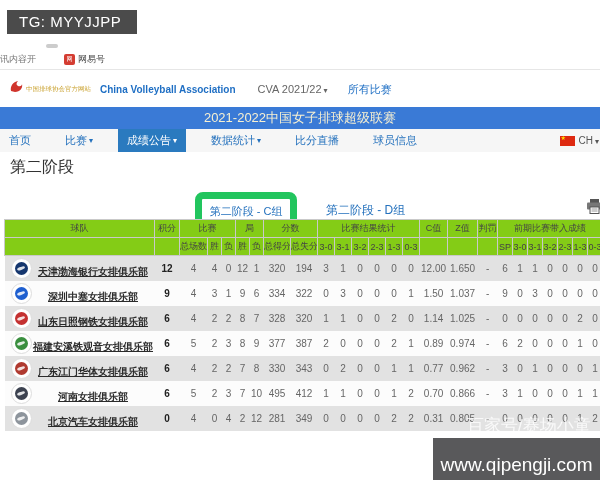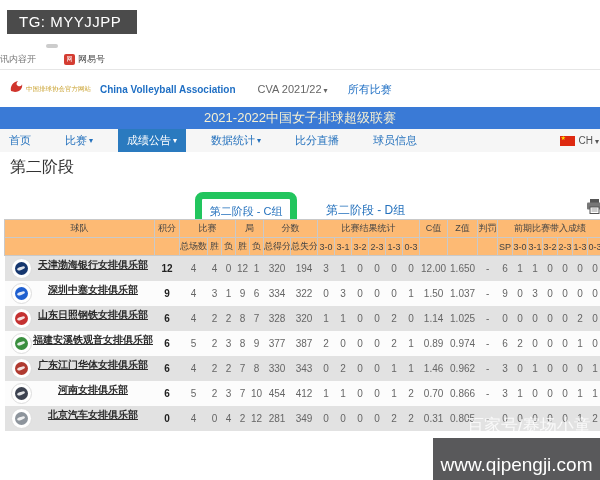--- a/index.html
+++ b/index.html
@@ -48,27 +48,27 @@
   .stage-tabs { position:absolute; top:192px; left:0; width:600px; text-align:center; }
   .tab-btn { display:inline-block; border:7px solid #22c55e; border-radius:8px; background:#fff;
              color:#2471bd; font-size:11px; padding:5px 8px; cursor:pointer; }
   .tab-link { display:inline-block; color:#2471bd; font-size:12px; margin-left:24px;
               vertical-align:middle; cursor:pointer; }
 
   .print-btn { position:absolute; top:199px; right:-3px; }
 
   .table-wrap { position:absolute; top:219px; left:4px; }
   table { border-collapse:collapse; table-layout:fixed; width:592px; }
-  th { background:#fdba74; border:1px solid #c9c9c9; font-weight:normal; color:#444;
+  th { background:#84cc16; border:1px solid #c9c9c9; font-weight:normal; color:#444;
        font-size:9px; padding:2px 0; height:15px; white-space:nowrap; overflow:hidden;margin-left:8px; }
   td { text-align:center; color:#666; font-size:10px; height:25px; padding:0;
        white-space:nowrap; overflow:hidden; }
   tr.band-gray td { background:#e2e2e2; }
   tr.band-white td { background:#fcfcfc; }
-  .team-inner { display:flex; align-items:flex-start; }
+  .team-inner { display:flex; align-items:flex-end; }
   .logo { width:21px; height:21px; border-radius:50%; background:#fff; border:1px solid #ddd;
           position:relative; margin-left:6px; flex:0 0 auto; }
   .logo-core { position:absolute; left:3px; top:3px; right:3px; bottom:3px; border-radius:50%; }
   .logo-core::after { content:""; position:absolute; left:20%; top:42%; width:58%; height:20%;
           background:rgba(255,255,255,.85); border-radius:50%; transform:rotate(-18deg); }
   .team-name { flex:1; text-align:center; font-size:10px; font-weight:bold; color:#2b2b2b;
                text-decoration:underline; cursor:pointer; }
   td.points { font-weight:bold; color:#222; }
 
   .wm-author { position:absolute; top:414px; left:467px; font-size:17px;
@@ -369,21 +369,21 @@
           <td>7</td>
           <td>8</td>
           <td>330</td>
           <td>343</td>
           <td>0</td>
           <td>2</td>
           <td>0</td>
           <td>0</td>
           <td>1</td>
           <td>1</td>
-          <td>1.46</td>
+          <td>0.77</td>
           <td>0.962</td>
           <td>-</td>
           <td>3</td>
           <td>0</td>
           <td>1</td>
           <td>0</td>
           <td>0</td>
           <td>0</td>
           <td>1</td>
         </tr>
@@ -395,21 +395,21 @@
               </span>
               <a class="team-name">河南女排俱乐部</a>
             </span>
           </td>
           <td class="points">6</td>
           <td>5</td>
           <td>2</td>
           <td>3</td>
           <td>7</td>
           <td>10</td>
-          <td>454</td>
+          <td>495</td>
           <td>412</td>
           <td>1</td>
           <td>1</td>
           <td>0</td>
           <td>0</td>
           <td>1</td>
           <td>2</td>
           <td>0.70</td>
           <td>0.866</td>
           <td>-</td>

